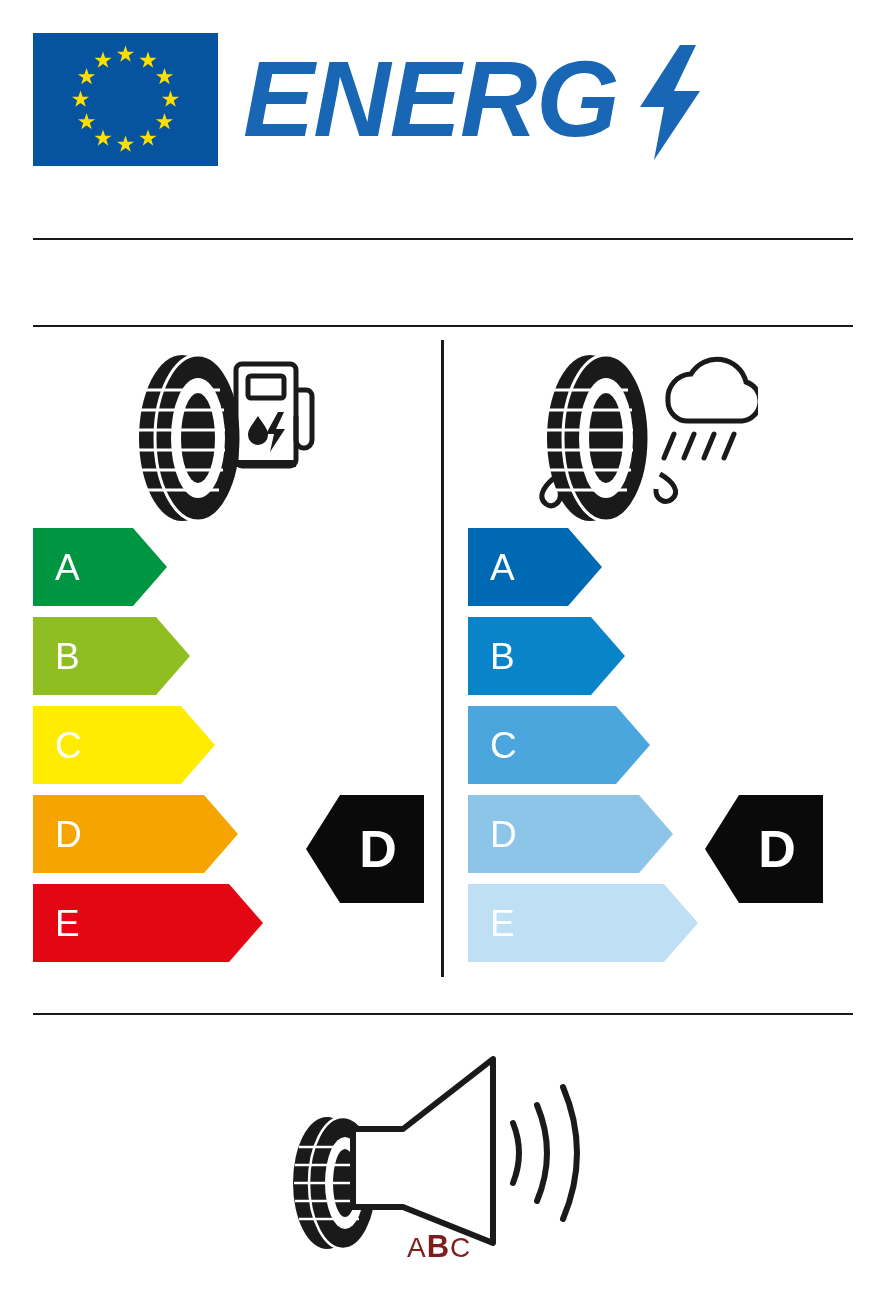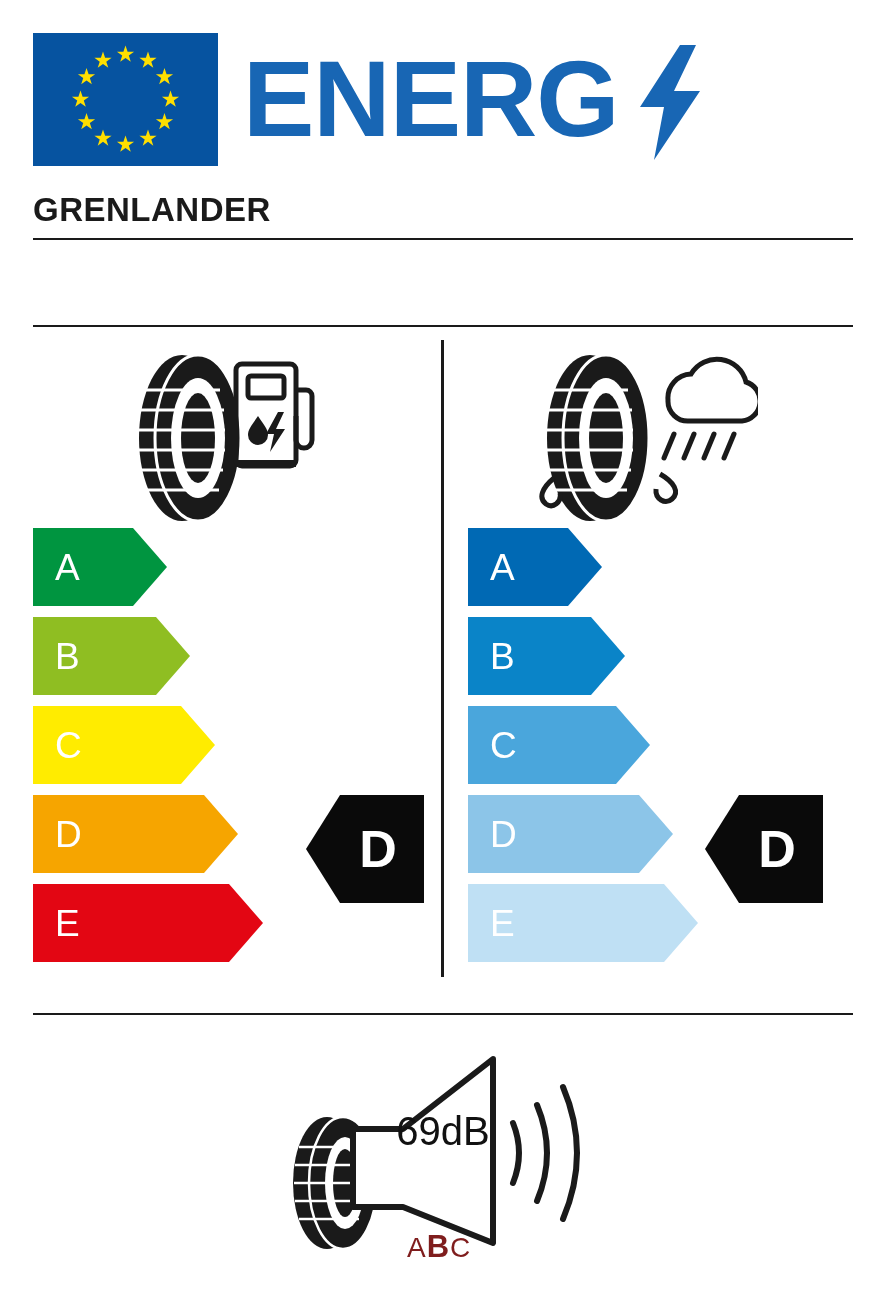--- a/index.html
+++ b/index.html
@@ -33,20 +33,21 @@
   .energ-word {
     position: absolute;
     left: 243px;
     top: 42px;
     font-size: 107px;
     font-weight: bold;
     letter-spacing: -1px;
     color: #1866b4;
     line-height: 115px;
     font-family: "Liberation Sans", sans-serif;
+    font-style: italic;
   }
   .bolt {
     position: absolute;
     left: 640px;
     top: 45px;
     width: 64px;
     height: 115px;
   }
 
   .brand {
@@ -193,21 +194,20 @@
   </div>
 
   <div class="energ-word">ENERG</div>
 
   <div class="bolt">
     <svg width="64" height="115" viewBox="0 0 64 115" xmlns="http://www.w3.org/2000/svg">
       <polygon points="40,0 0,62 24,62 14,115 60,46 34,46 56,0" fill="#1866b4"></polygon>
     </svg>
   </div>
 
-  <div class="brand">GRENLANDER</div>
   <div class="hr hr-brand"></div>
   <div class="hr hr-mid"></div>
   <div class="v-divider"></div>
 
   <div class="icon-fuel-tyre">
     <svg width="200" height="175" viewBox="0 0 200 175" xmlns="http://www.w3.org/2000/svg">
 
       <g>
         <ellipse cx="62" cy="88" rx="43" ry="83" fill="#1a1a1a"></ellipse>
         <ellipse cx="78" cy="88" rx="43" ry="83" fill="#1a1a1a"></ellipse>
@@ -350,17 +350,16 @@
       </g>
 
       <path d="M70 86 L70 164 L120 164 L210 200 L210 16 L120 86 Z" fill="#ffffff" stroke="#1a1a1a" stroke-width="6" stroke-linejoin="round"></path>
 
       <g fill="none" stroke="#1a1a1a" stroke-width="6" stroke-linecap="round">
         <path d="M230 80 q12 30 0 60"></path>
         <path d="M254 62 q20 48 0 96"></path>
         <path d="M280 44 q28 66 0 132"></path>
       </g>
     </svg>
-    <div class="noise-db">69dB</div>
     <div class="noise-classes"><span>A</span><span class="sel">B</span><span>C</span></div>
   </div>
 
 </div>
 
 </body></html>

